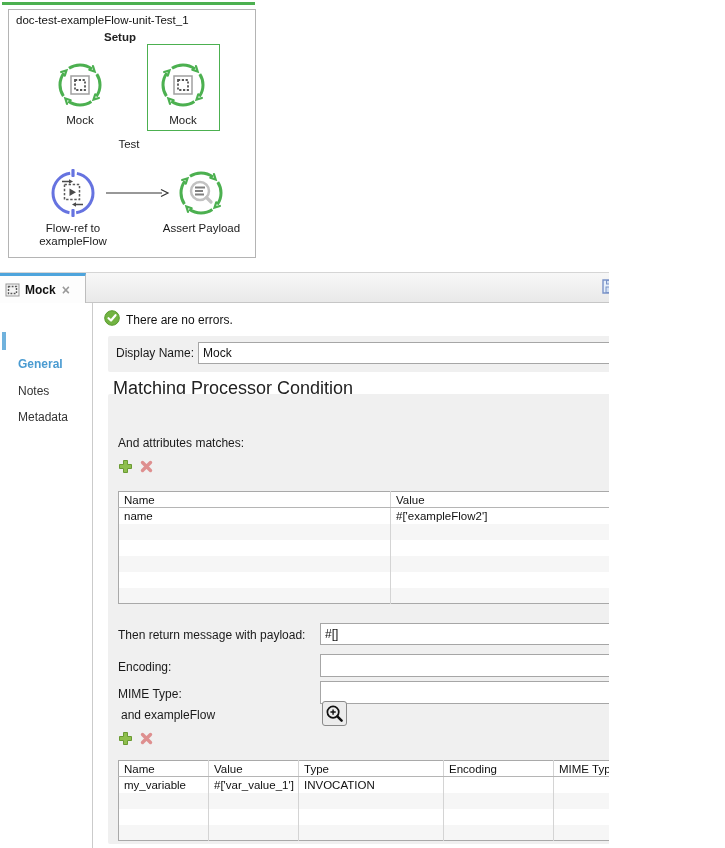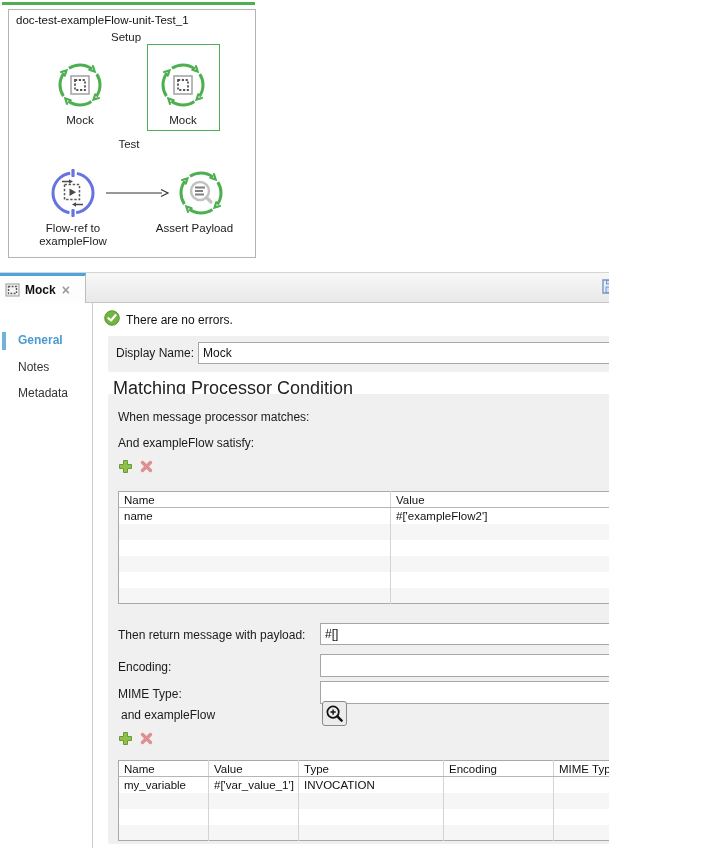--- a/index.html
+++ b/index.html
@@ -26,21 +26,21 @@
   .tab { position:absolute; left:0; top:0; width:86px; height:30px;
     background:#fdfdfd; border-top:3px solid #4ea4dc; border-right:1px solid #bdbdbd;
     display:flex; align-items:center; padding:0 5px; gap:4px; }
   .tab-label { font-weight:700; font-size:12px; color:#111; }
   .tab-close { color:#9a9a9a; font-size:14px; font-weight:700; margin-left:2px; cursor:pointer; }
   .toolbar { position:absolute; right:7px; top:5px; display:flex; align-items:center; gap:6px; }
   .tbtn { display:inline-flex; align-items:center; justify-content:center; width:18px; height:18px; }
 
   .panel-body { left:0; top:303px; width:725px; height:545px; background:#fff; }
   .side-accent { left:2px; top:332px; width:4px; height:18px; background:#70b2dd; }
-  .side-item { left:18px; font-size:12px; color:#333; cursor:pointer; }
+  .side-item { left:18px; font-size:12px; color:#333; cursor:pointer;margin-top:24px; }
   .side-item.active { color:#4a9bd1; font-weight:700; }
   .vsep { left:92px; top:303px; width:1px; height:545px; background:#cbcbcb; }
 
   .status-text { left:126px; top:313px; font-size:12px; color:#111; }
 
   .groupbox { background:#f0f0f0; border-radius:2px; }
   .g1 { left:108px; top:336px; width:605px; height:36px; }
   .g2 { left:108px; top:394px; width:605px; height:450px; }
 
   .lbl { font-size:12px; color:#1a1a1a; white-space:nowrap; }
@@ -69,21 +69,21 @@
   .iconbtn { cursor:pointer; display:inline-block; }
 </style>
 </head>
 <body>
 
 <div id="screen">
 
   <div class="abs flow-topline"></div>
   <div class="abs flow-box"></div>
   <div class="abs flow-title">doc-test-exampleFlow-unit-Test_1</div>
-  <div class="abs lane-label" style="left:101px;top:31px;width:50px;">Setup</div>
+  <div class="abs lane-label" style="left:95px;top:31px;width:50px;font-weight:bold;">Setup</div>
 
   <div class="abs" style="left:55px;top:60px;width:50px;height:50px;">
     <svg width="50" height="50" viewBox="0 0 50 50">
       <circle cx="25" cy="25" r="20" fill="none" stroke="#4cb050" stroke-width="3" stroke-dasharray="24.4 7" stroke-dashoffset="12.2"></circle>
       <g stroke="#4cb050" stroke-width="2.2" fill="none" stroke-linecap="round">
         <path d="M-4.2,-2.6 L0.8,0 L-4.2,2.6" transform="translate(39.1,10.9) rotate(45)"></path>
         <path d="M-4.2,-2.6 L0.8,0 L-4.2,2.6" transform="translate(39.1,39.1) rotate(135)"></path>
         <path d="M-4.2,-2.6 L0.8,0 L-4.2,2.6" transform="translate(10.9,39.1) rotate(225)"></path>
         <path d="M-4.2,-2.6 L0.8,0 L-4.2,2.6" transform="translate(10.9,10.9) rotate(315)"></path>
       </g>
@@ -138,21 +138,21 @@
         <path d="M-4.2,-2.6 L0.8,0 L-4.2,2.6" transform="translate(39.1,10.9) rotate(45)"></path>
         <path d="M-4.2,-2.6 L0.8,0 L-4.2,2.6" transform="translate(39.1,39.1) rotate(135)"></path>
         <path d="M-4.2,-2.6 L0.8,0 L-4.2,2.6" transform="translate(10.9,39.1) rotate(225)"></path>
         <path d="M-4.2,-2.6 L0.8,0 L-4.2,2.6" transform="translate(10.9,10.9) rotate(315)"></path>
       </g>
       <circle cx="24" cy="23" r="9" fill="none" stroke="#c2c2c2" stroke-width="2.5"></circle>
       <line x1="30.5" y1="29.5" x2="35" y2="34" stroke="#c2c2c2" stroke-width="3.2" stroke-linecap="round"></line>
       <path d="M19,19.5 h10 M19,23 h8 M19,26.5 h9" stroke="#808080" stroke-width="1.8"></path>
     </svg>
   </div>
-  <div class="abs node-label" style="left:147px;top:222px;width:95px;">Assert Payload</div>
+  <div class="abs node-label" style="left:154px;top:222px;width:95px;">Assert Payload</div>
 
   <div class="abs tabbar">
     <div class="tab">
       <svg width="16" height="16" viewBox="0 0 16 16">
         <rect x="1" y="2" width="13" height="12" fill="#f4f4f4" stroke="#999" stroke-width="1"></rect>
         <rect x="3.5" y="4.5" width="8" height="7" fill="none" stroke="#555" stroke-width="1.4" stroke-dasharray="1.8 1.4"></rect>
       </svg>
       <span class="tab-label">Mock</span>
       <span class="tab-close">×</span>
     </div>
@@ -207,30 +207,29 @@
   </svg>
   <div class="abs status-text">There are no errors.</div>
 
   <div class="abs groupbox g1"></div>
   <div class="abs lbl" style="left:116px;top:346px;">Display Name:</div>
   <input class="txt" style="left: 198px; top: 342px; width: 507px;" value="Mock">
 
   <div class="abs section-title">Matching Processor Condition</div>
   <div class="abs groupbox g2"></div>
 
-  <div class="abs lbl" style="left:118px;top:410px;">When message processor matches:</div>
   <span class="abs iconbtn" style="left:678px;top:406px;">
     <svg width="21" height="21" viewBox="0 0 20 20">
       <circle cx="8.5" cy="8.5" r="6" fill="none" stroke="#111" stroke-width="1.8"></circle>
       <path d="M8.5,5.7 v5.6 M5.7,8.5 h5.6" stroke="#111" stroke-width="1.5"></path>
       <line x1="13" y1="13" x2="17.5" y2="17.5" stroke="#111" stroke-width="2.6" stroke-linecap="round"></line>
     </svg>
   </span>
 
-  <div class="abs lbl" style="left:118px;top:436px;">And exampleFlow satisfy:</div>
+  <div class="abs lbl" style="left:118px;top:436px;">And attributes matches:</div>
 
   <span class="abs iconbtn" style="left:118px;top:459px;">
     <svg width="15" height="15" viewBox="0 0 15 15">
       <path d="M5.5,1.5 h4 v4 h4 v4 h-4 v4 h-4 v-4 h-4 v-4 h4 z" fill="#8fbf4d" stroke="#6a9a33" stroke-width="1"></path>
     </svg>
   </span>
   <span class="abs iconbtn" style="left:139px;top:459px;">
     <svg width="15" height="15" viewBox="0 0 15 15">
       <path d="M3.5,3.5 L11.5,11.5 M11.5,3.5 L3.5,11.5" stroke="#de8f8f" stroke-width="3.4" stroke-linecap="round"></path>
     </svg>

